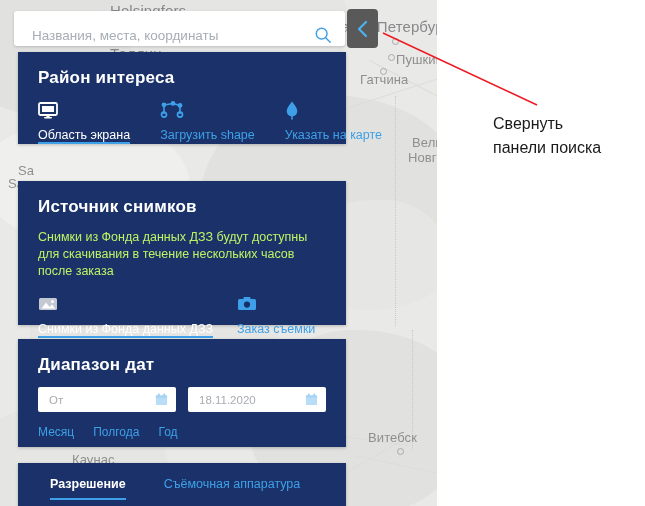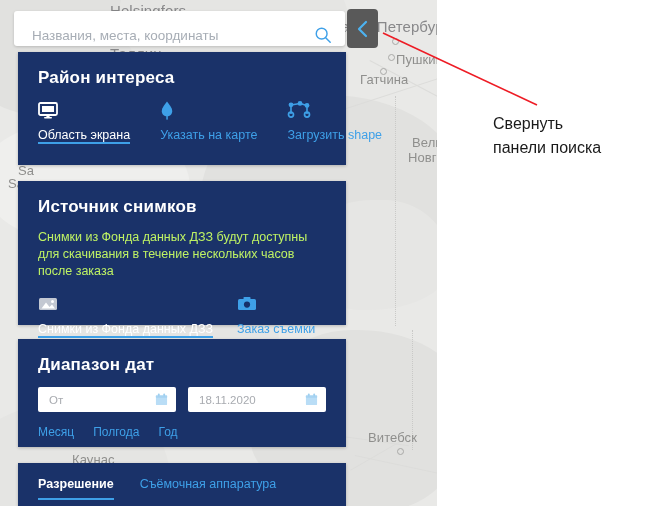--- a/index.html
+++ b/index.html
@@ -192,20 +192,21 @@
     padding: 14px 20px 0 20px;
     height: 46px;
   }
   .tab-row { display: flex; gap: 26px; }
   .tab {
     font-size: 12.5px;
     color: #3ea0e8;
     padding-bottom: 7px;
     white-space: nowrap;
     cursor: pointer;
+    margin-left: 12px;
   }
   .tab.active {
     color: #ffffff;
     font-weight: 700;
     border-bottom: 2px solid #3ea0e8;
   }
 
   
   #annotation-line { position: absolute; left: 0; top: 0; width: 645px; height: 506px; pointer-events: none; }
   #annotation-text {
@@ -269,58 +270,58 @@
     </svg>
   </div>
 </div>
 
 <div id="collapse-btn">
   <svg width="14" height="18" viewBox="0 0 14 18">
     <polyline points="10,2 3,9 10,16" fill="none" stroke="#4db2f0" stroke-width="2.2" stroke-linecap="round" stroke-linejoin="round"></polyline>
   </svg>
 </div>
 
-<div class="card" id="card-aoi" style="top:52px;height:113px;">
+<div class="card" id="card-aoi" style="top:52px;height:92px;">
   <div class="card-title">Район интереса</div>
   <div class="opt-row" style="gap:30px;">
     <div class="opt active">
       <div class="opt-icon">
         <svg width="20" height="17" viewBox="0 0 20 17">
           <rect x="1" y="1" width="18" height="12" rx="1.5" fill="none" stroke="#ffffff" stroke-width="1.8"></rect>
           <rect x="4" y="4" width="12" height="6" fill="#ffffff"></rect>
           <rect x="8.4" y="13" width="3.2" height="2.4" fill="#ffffff"></rect>
           <rect x="6" y="15" width="8" height="1.6" rx=".8" fill="#ffffff"></rect>
         </svg>
       </div>
       <div class="opt-label">Область экрана</div>
-    </div>
-    <div class="opt">
-      <div class="opt-icon">
-        <svg width="14" height="19" viewBox="0 0 14 19">
-          <path d="M7 0.5 C10.8 5.2 12.2 7.6 12.2 10.2 C12.2 13.2 9.9 15.3 7 15.3 C4.1 15.3 1.8 13.2 1.8 10.2 C1.8 7.6 3.2 5.2 7 0.5 Z" fill="#3ea0e8"></path>
-          <rect x="6.3" y="15" width="1.5" height="3.6" fill="#3ea0e8"></rect>
-        </svg>
-      </div>
-      <div class="opt-label">Указать на карте</div>
     </div>
     <div class="opt">
       <div class="opt-icon">
         <svg width="24" height="18" viewBox="0 0 24 18">
           <line x1="4" y1="4" x2="13" y2="2.5" stroke="#3ea0e8" stroke-width="1.6"></line>
           <line x1="13" y1="2.5" x2="20" y2="4.5" stroke="#3ea0e8" stroke-width="1.6"></line>
           <line x1="4" y1="4" x2="4" y2="13" stroke="#3ea0e8" stroke-width="1.6"></line>
           <line x1="20" y1="4.5" x2="20" y2="13" stroke="#3ea0e8" stroke-width="1.6"></line>
           <circle cx="4" cy="3.8" r="2.4" fill="#3ea0e8"></circle>
           <circle cx="13" cy="2.4" r="2.4" fill="#3ea0e8"></circle>
           <circle cx="20" cy="4.4" r="2.4" fill="#3ea0e8"></circle>
           <circle cx="4" cy="13.6" r="2.5" fill="none" stroke="#3ea0e8" stroke-width="1.7"></circle>
           <circle cx="20" cy="13.6" r="2.5" fill="none" stroke="#3ea0e8" stroke-width="1.7"></circle>
         </svg>
       </div>
       <div class="opt-label">Загрузить shape</div>
+    </div>
+    <div class="opt">
+      <div class="opt-icon">
+        <svg width="14" height="19" viewBox="0 0 14 19">
+          <path d="M7 0.5 C10.8 5.2 12.2 7.6 12.2 10.2 C12.2 13.2 9.9 15.3 7 15.3 C4.1 15.3 1.8 13.2 1.8 10.2 C1.8 7.6 3.2 5.2 7 0.5 Z" fill="#3ea0e8"></path>
+          <rect x="6.3" y="15" width="1.5" height="3.6" fill="#3ea0e8"></rect>
+        </svg>
+      </div>
+      <div class="opt-label">Указать на карте</div>
     </div>
   </div>
 </div>
 
 <div class="card" id="card-source" style="top:181px;height:144px;">
   <div class="card-title">Источник снимков</div>
   <div class="card-desc">Снимки из Фонда данных ДЗЗ будут доступны для скачивания в течение нескольких часов после заказа</div>
   <div class="opt-row" style="gap:24px;">
     <div class="opt active">
       <div class="opt-icon">

